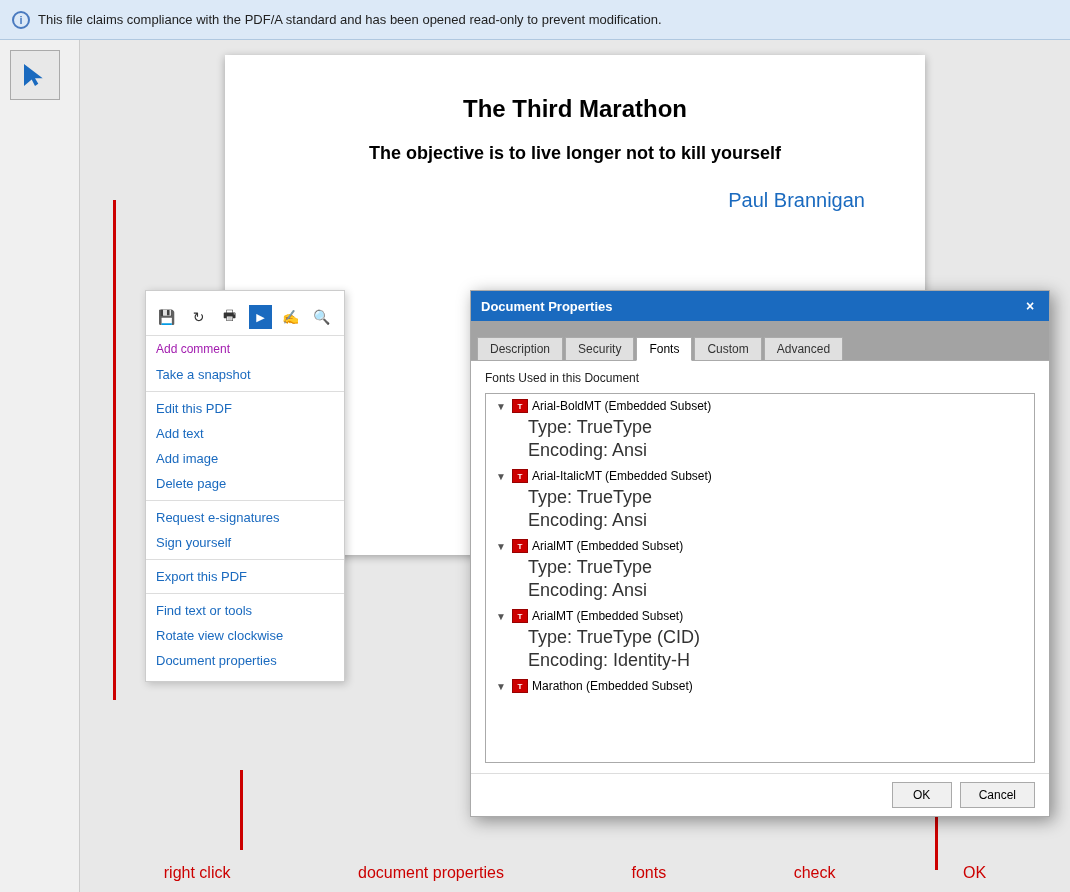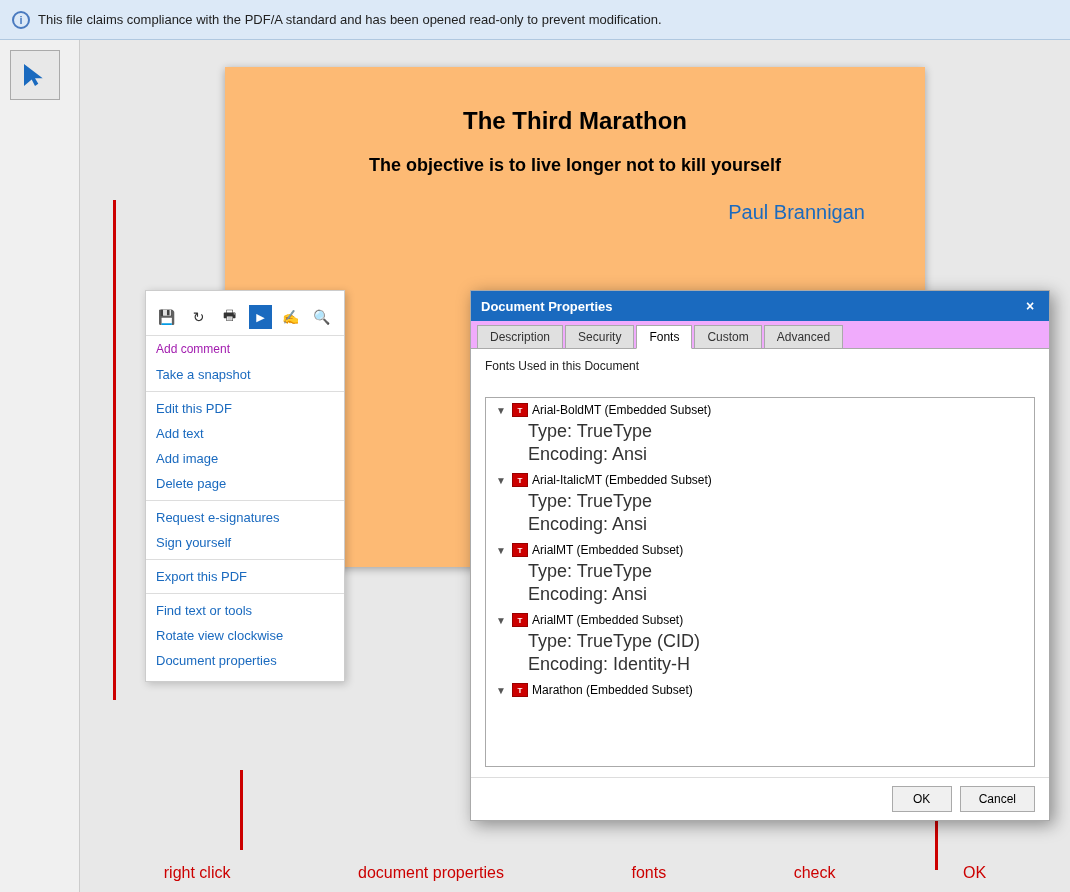--- a/index.html
+++ b/index.html
@@ -74,22 +74,22 @@
 
     
     .doc-view {
       flex: 1;
       background: #e8e8e8;
       position: relative;
       overflow: hidden;
     }
 
     .doc-page {
-      background: #fdba74;
-      margin: 27px auto;
+      background: #ffffff;
+      margin: 15px auto;
       width: 700px;
       min-height: 500px;
       padding: 40px 60px;
       box-shadow: 0 2px 8px rgba(0,0,0,0.3);
     }
 
     .doc-title {
       font-size: 24px;
       font-weight: bold;
       text-align: center;
@@ -252,23 +252,23 @@
       color: white;
       width: 18px;
       height: 18px;
       display: flex;
       align-items: center;
       justify-content: center;
     }
 
     .dialog-tabs {
       display: flex;
-      background: #f0abfc;
+      background: #a3a3a3;
       border-bottom: 1px solid #aaa;
-      padding: 4px 6px 0;
+      padding: 16px 6px 0;
       gap: 2px;
     }
     .dialog-tab {
       padding: 4px 12px;
       font-size: 12px;
       border: 1px solid #aaa;
       border-bottom: none;
       background: #e0e0e0;
       cursor: pointer;
       color: #333;
@@ -278,21 +278,21 @@
       border-bottom: 1px solid white;
       margin-bottom: -1px;
       color: #000;
     }
 
     .dialog-body {
       padding: 10px 14px;
     }
     .dialog-section-label {
       font-size: 12px;
-      margin-bottom: 24px;
+      margin-bottom: 8px;
       color: #222;
     }
 
     .fonts-tree {
       border: 1px solid #aaa;
       height: 370px;
       overflow-y: scroll;
       background: white;
       font-size: 12px;
     }

